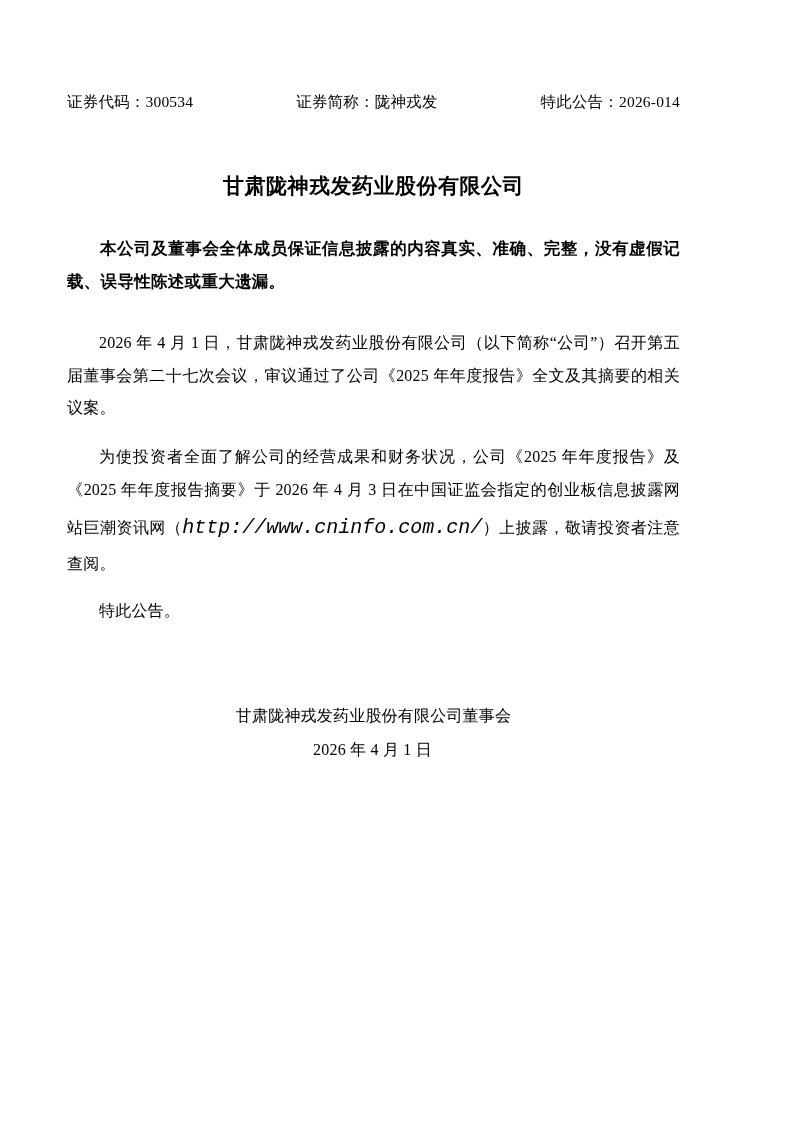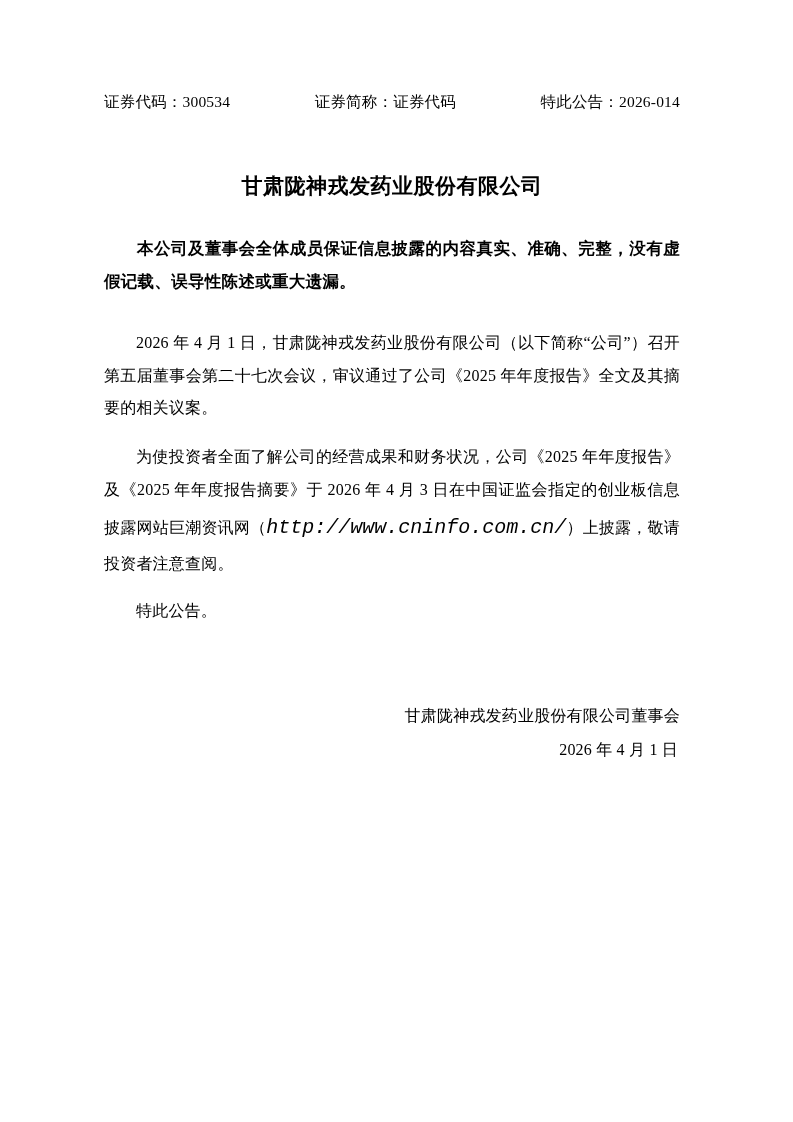--- a/index.html
+++ b/index.html
@@ -11,21 +11,21 @@
     width: 793px;
     height: 1122px;
     font-family: "Liberation Serif", "DejaVu Serif", serif;
     color: #000000;
     position: relative;
   }
   .page {
     width: 793px;
     height: 1122px;
     box-sizing: border-box;
-    padding: 92px 113px 0 104px;
+    padding: 92px 113px 0 67px;
     position: relative;
   }
 
   
   .doc-header {
     display: flex;
     justify-content: space-between;
     align-items: baseline;
     font-size: 15.5px;
     letter-spacing: 0.2px;
@@ -72,39 +72,39 @@
   .url-mono {
     font-family: "Liberation Mono", "DejaVu Sans Mono", monospace;
     font-size: 20px;
     letter-spacing: 0;
     font-style: italic;
   }
 
   
   .signature {
     margin-top: 72px;
-    text-align: right;
+    text-align: center;
     font-size: 16px;
     line-height: 2.1;
     letter-spacing: 0.2px;
   }
   .sig-line { display: block; }
   .sig-date { padding-right: 2px; }
 </style>
 </head>
 <body>
 
 <div class="page">
 
   <div class="doc-header">
     <div class="hdr-item">
       <span>证券代码：</span><span class="hdr-code-val">300534</span>
     </div>
     <div class="hdr-item">
-      <span>证券简称：</span><span>证券代码</span>
+      <span>证券简称：</span><span>陇神戎发</span>
     </div>
     <div class="hdr-item">
       <span>特此公告：</span><span>2026-014</span>
     </div>
   </div>
 
   <div class="title-block">
     <span class="title-line">甘肃陇神戎发药业股份有限公司</span>
   </div>
 

